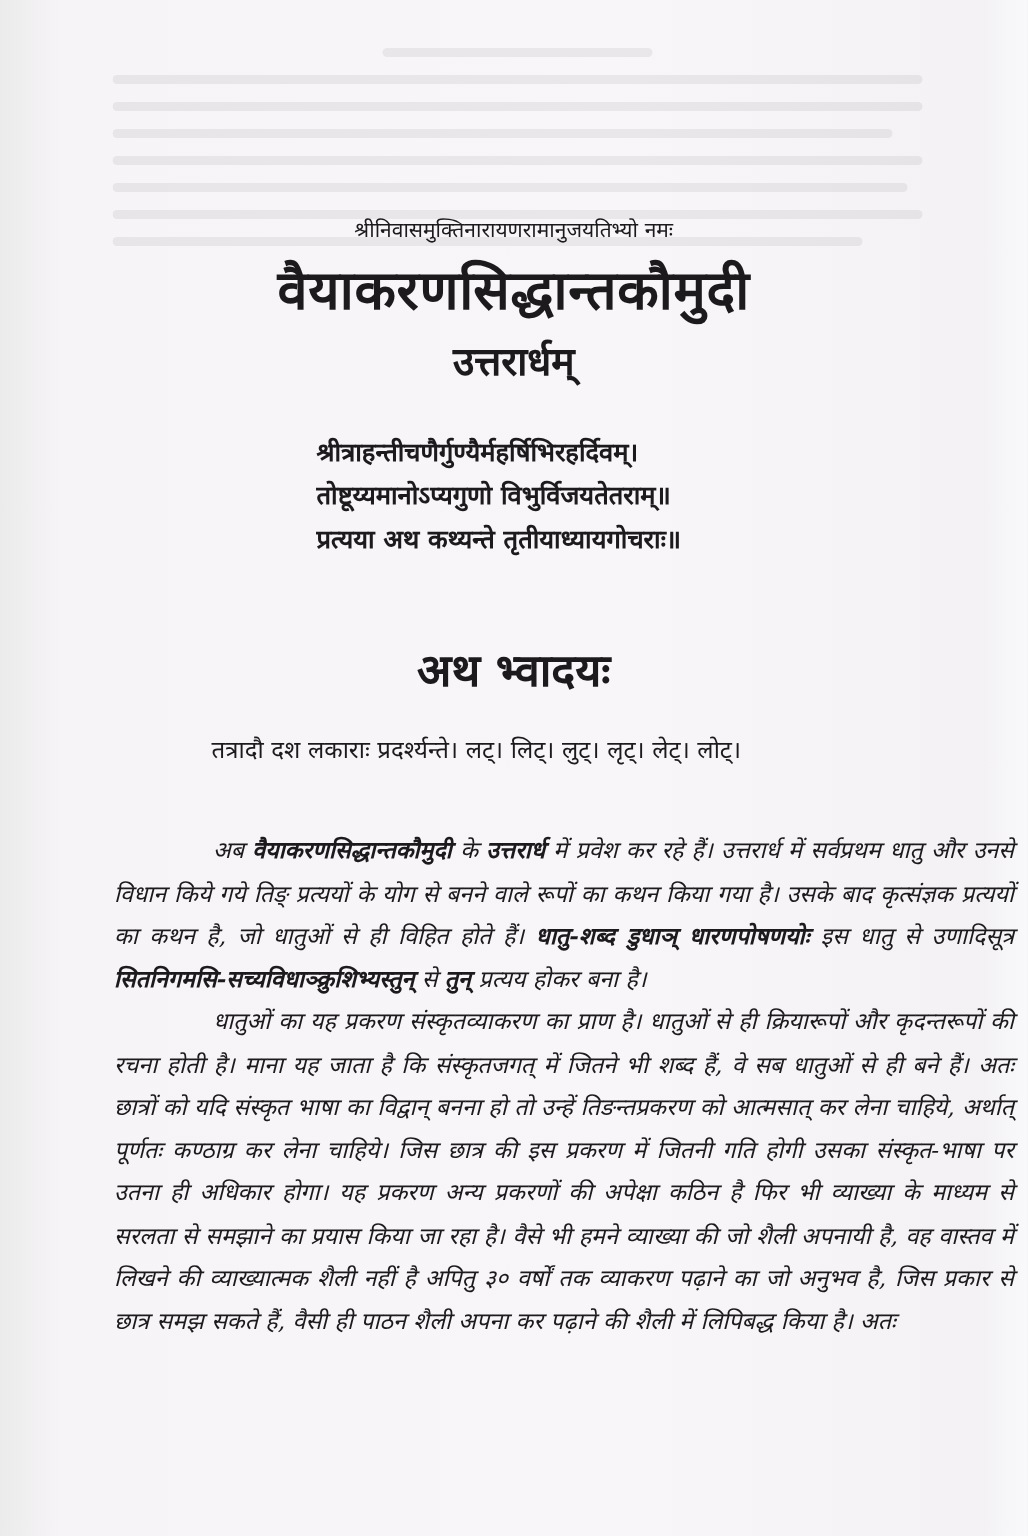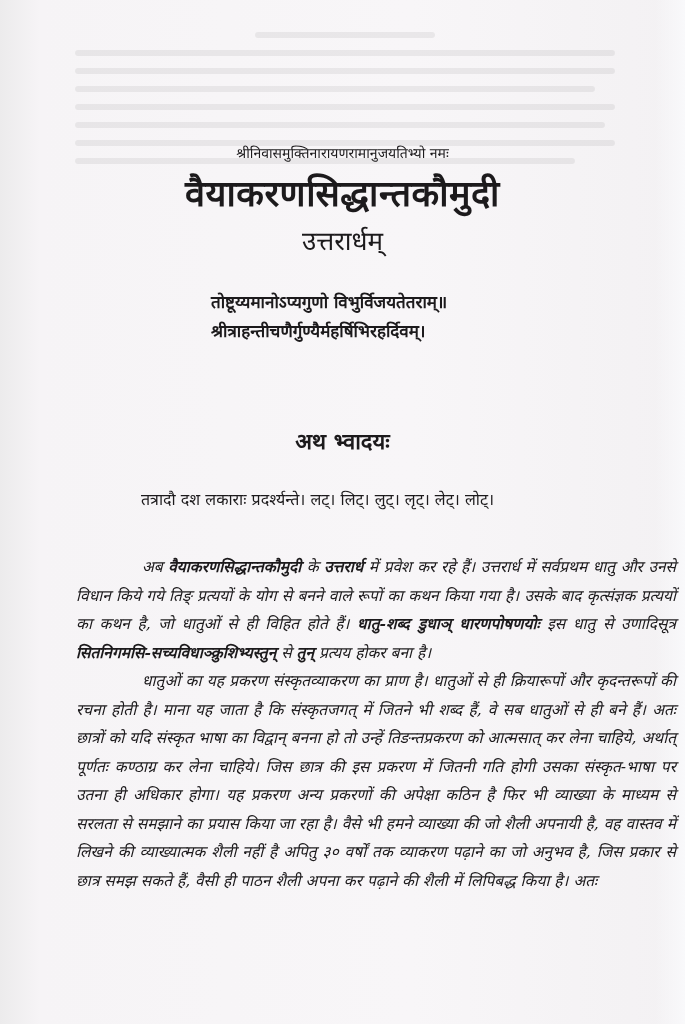--- a/index.html
+++ b/index.html
@@ -19,23 +19,23 @@
     opacity: 0.08; overflow: hidden;
   }
   .bleed .bl { height: 6px; background: #444; margin: 12px 0; border-radius: 3px; }
   .corner {
     position: absolute; right: 0; top: 0; width: 30px; height: 1024px;
     background: linear-gradient(90deg, rgba(255,255,255,0) 0, #f9f9fb 100%);
   }
   .center { position: absolute; left: 0; width: 685px; text-align: center; }
   .invocation { top: 143px; font-size: 14px; }
   .main-title { top: 168px; font-size: 36px; font-weight: bold; letter-spacing: 0.5px; }
-  .sub-title { top: 222px; font-size: 26px; font-weight: normal; }
+  .sub-title { top: 222px; font-size: 26px; font-weight: bold; }
   .verse { position: absolute; left: 211px; top: 288px; font-size: 17px; font-weight: bold; line-height: 29px; white-space: nowrap; }
-  .chapter { top: 425px; font-size: 22px; font-weight: bold; }
+  .chapter { top: 425px; font-size: 30px; font-weight: bold; }
   .sutra { position: absolute; left: 76px; top: 485px; width: 600px; font-size: 16px; line-height: 29px; }
   .sutra .l1 { padding-left: 65px; white-space: nowrap; }
   .sutra .l2 { white-space: nowrap; }
   .body-text { position: absolute; left: 76px; top: 553px; width: 600px; font-size: 15.5px; line-height: 28.5px; text-align: justify; font-style: italic; }
   .body-text p { margin: 0; text-indent: 66px; }
   .body-text b { font-weight: bold; }
 </style>
 </head>
 <body>
 
@@ -50,22 +50,23 @@
     <div class="bl" style="width:540px"></div>
     <div class="bl" style="width:500px"></div>
   </div>
   <div class="corner"></div>
 
   <div class="center invocation">श्रीनिवासमुक्तिनारायणरामानुजयतिभ्यो नमः</div>
   <div class="center main-title">वैयाकरणसिद्धान्तकौमुदी</div>
   <div class="center sub-title">उत्तरार्धम्</div>
 
   <div class="verse">
+    <div>श्रीत्राहन्तीचणैर्गुण्यैर्महर्षिभिरहर्दिवम्।</div>
     <div>तोष्टूय्यमानोऽप्यगुणो विभुर्विजयतेतराम्॥</div>
-    <div>श्रीत्राहन्तीचणैर्गुण्यैर्महर्षिभिरहर्दिवम्।</div>
+    <div>प्रत्यया अथ कथ्यन्ते तृतीयाध्यायगोचराः॥</div>
   </div>
 
   <div class="center chapter">अथ भ्वादयः</div>
 
   <div class="sutra">
     <div class="l1">तत्रादौ दश लकाराः प्रदर्श्यन्ते। लट्। लिट्। लुट्। लृट्। लेट्। लोट्।</div>
   </div>
 
   <div class="body-text">
     <p><span>अब </span><b>वैयाकरणसिद्धान्तकौमुदी</b><span> के </span><b>उत्तरार्ध</b><span> में प्रवेश कर रहे हैं। उत्तरार्ध में सर्वप्रथम धातु और उनसे विधान किये गये तिङ् प्रत्ययों के योग से बनने वाले रूपों का कथन किया गया है। उसके बाद कृत्संज्ञक प्रत्ययों का कथन है, जो धातुओं से ही विहित होते हैं। </span><b>धातु-शब्द डुधाञ् धारणपोषणयोः</b><span> इस धातु से उणादिसूत्र </span><b>सितनिगमसि-सच्यविधाञ्क्रुशिभ्यस्तुन्</b><span> से </span><b>तुन्</b><span> प्रत्यय होकर बना है।</span></p>

